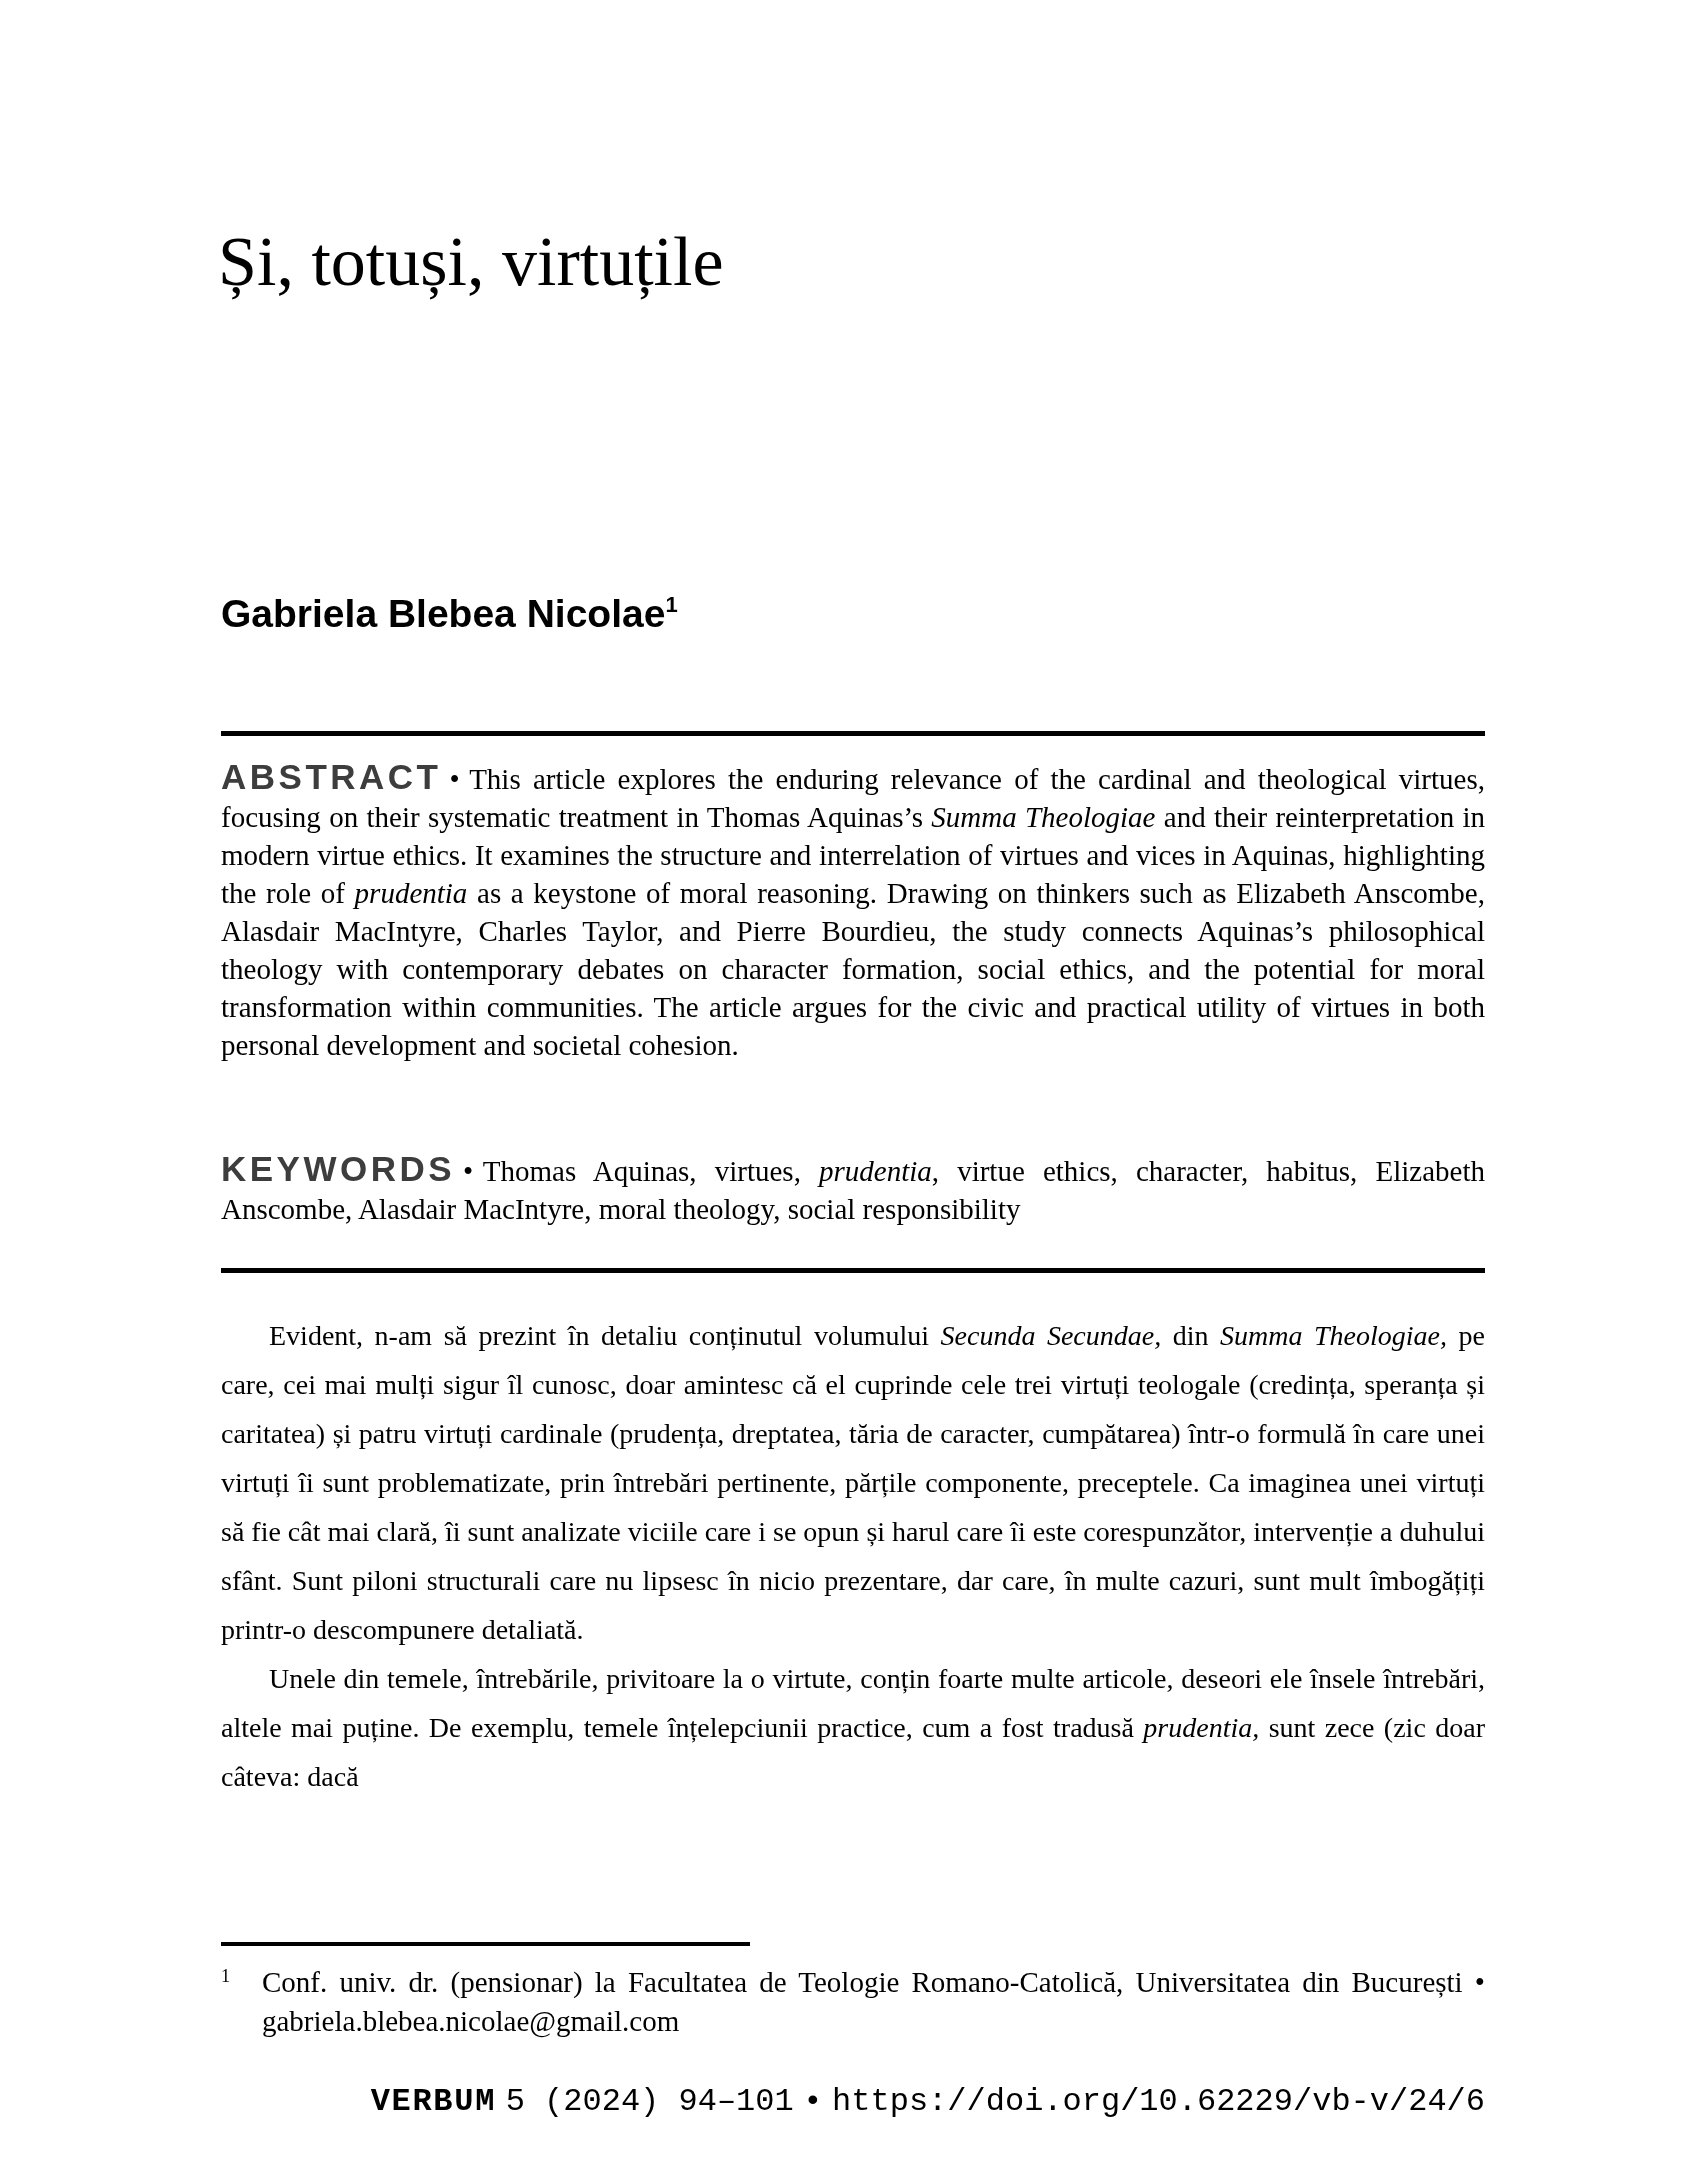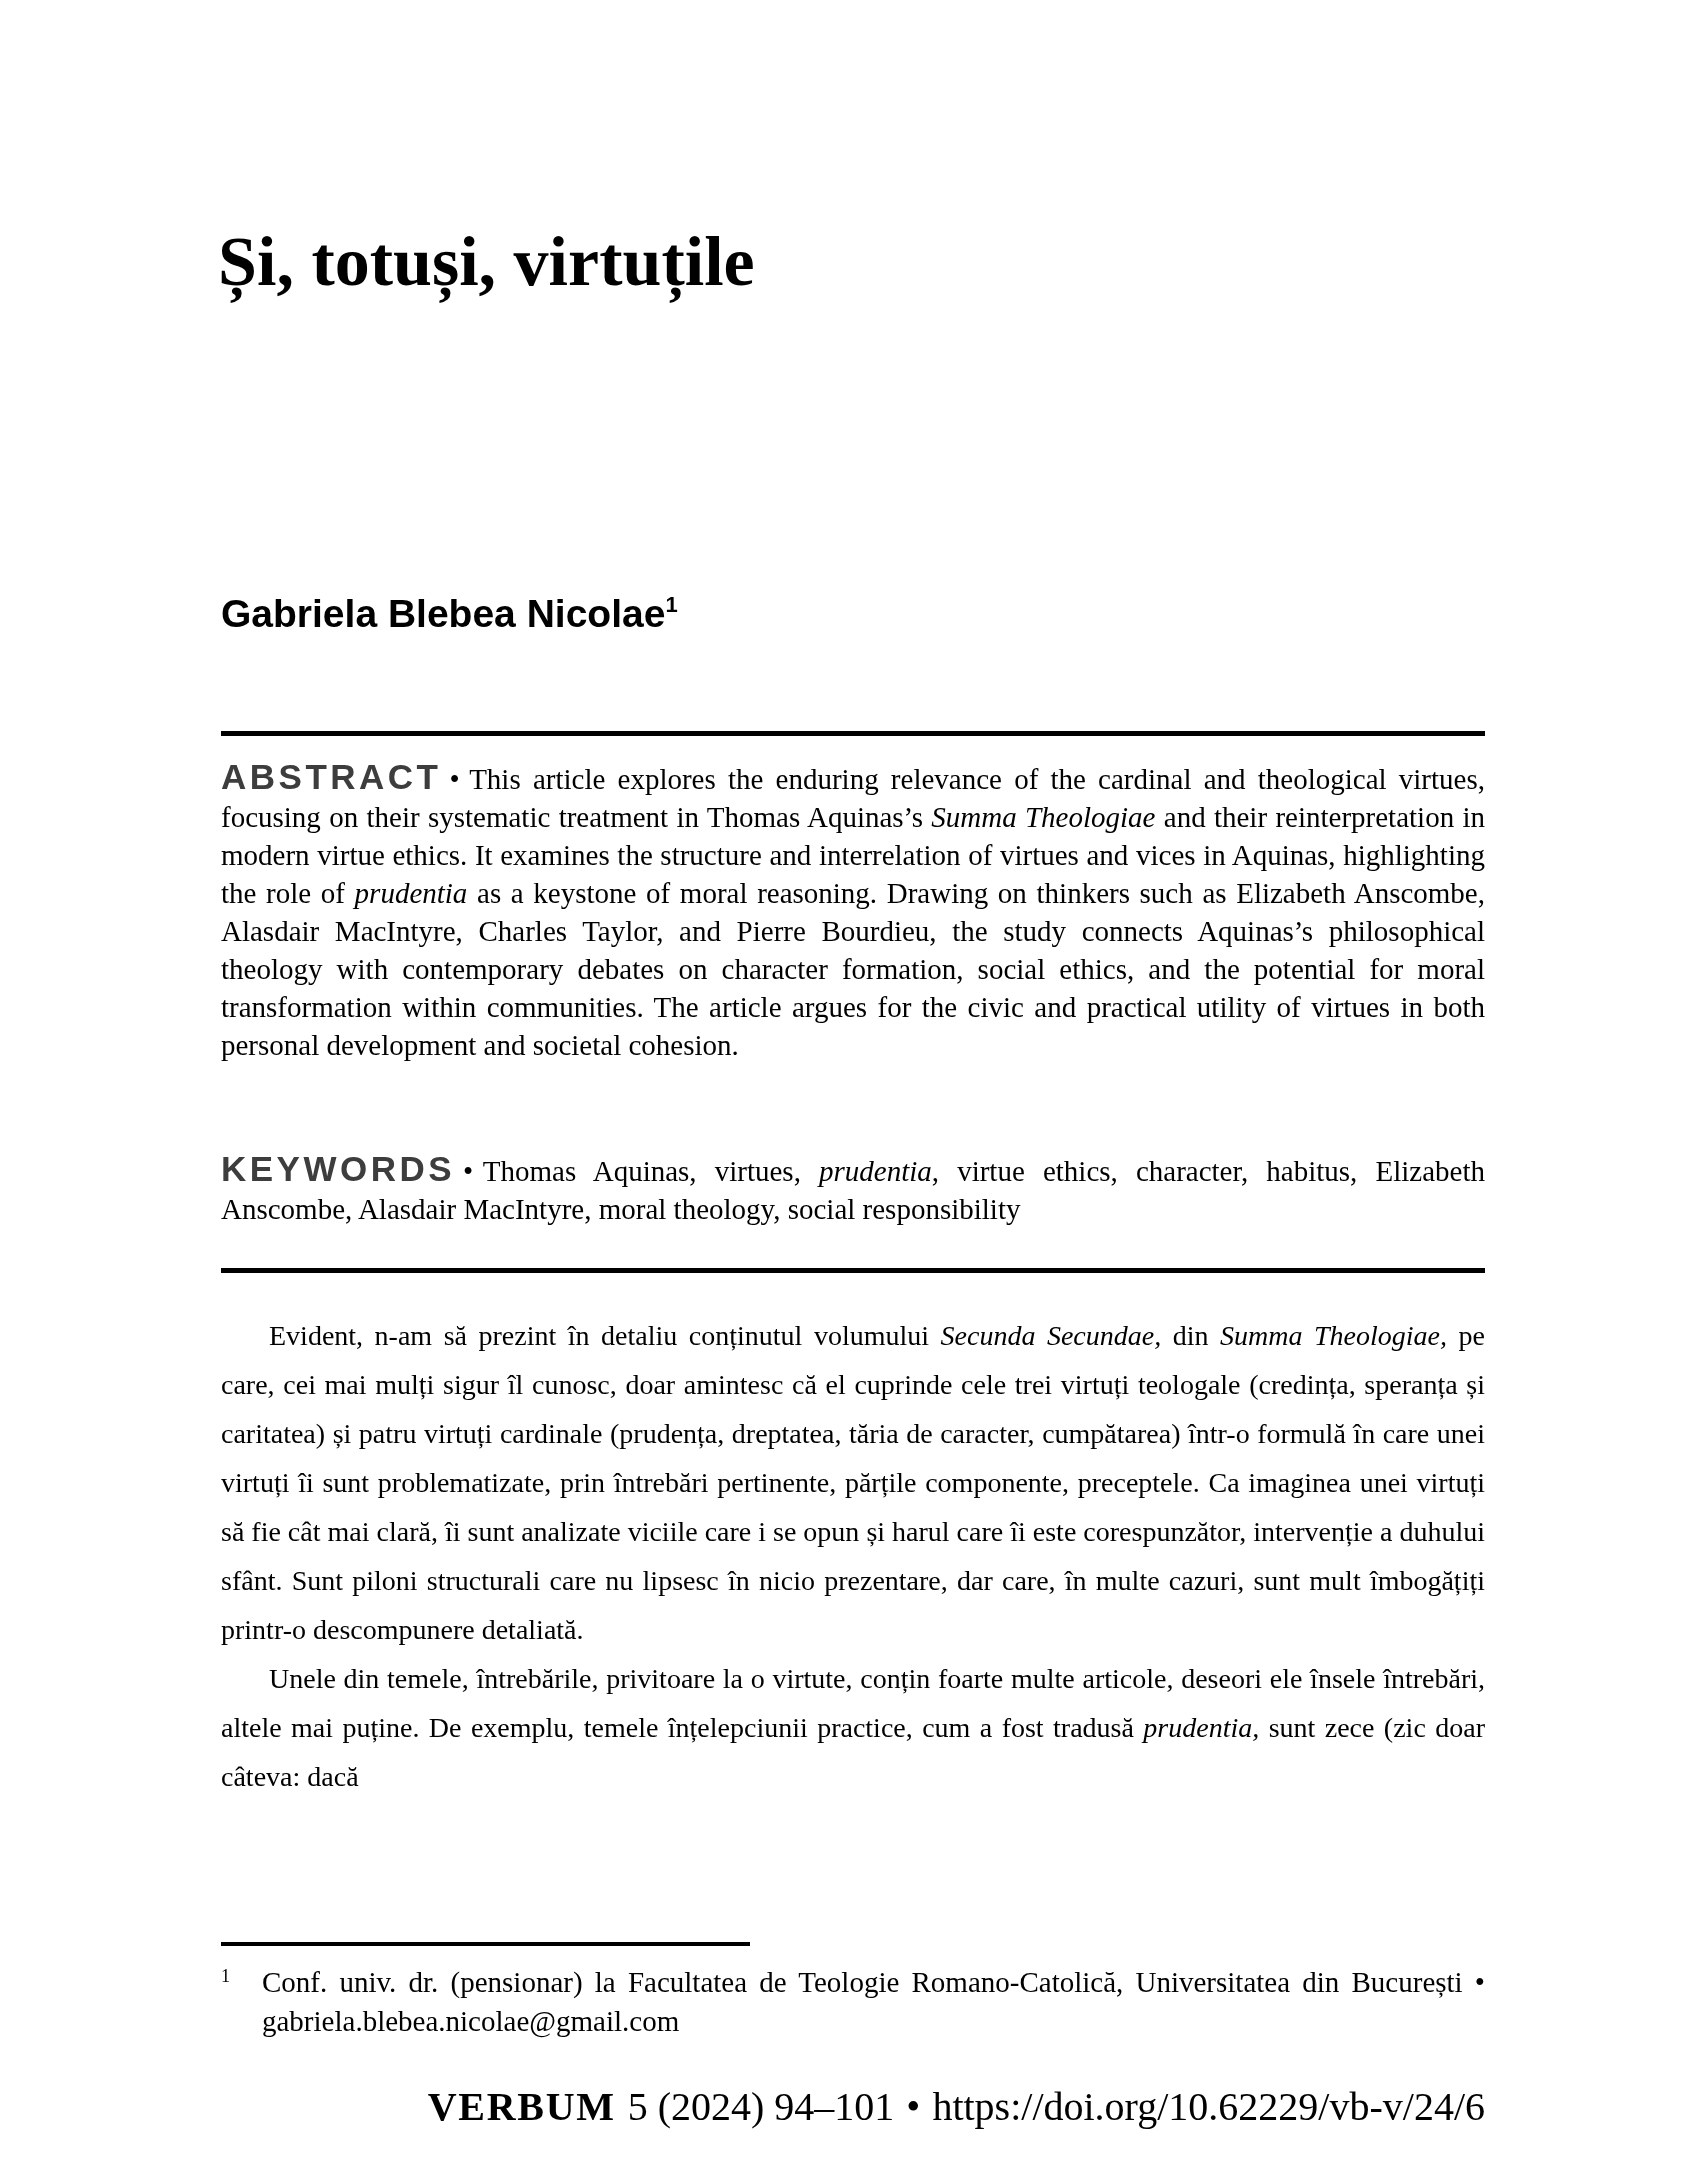--- a/index.html
+++ b/index.html
@@ -16,21 +16,21 @@
     background:var(--background);
     color:var(--text);
     font-family:"Liberation Serif","DejaVu Serif",serif;
     overflow:hidden;
   }
   .abs{position:absolute;}
 
   .title{
     left:218px; top:218px; width:1310px;
     font-size:70px; line-height:87px;
-    font-weight:700; color:var(--text);
+    font-weight:400; color:var(--text);
   }
 
   .author{
     left:221px; top:594px; width:1264px;
     font-family:Liberation Sans, sans-serif;
     font-weight:bold; font-size:39px; line-height:1;
     color:var(--text);
   }
   .author sup{
     font-size:22px; line-height:0; vertical-align:15px;
@@ -77,22 +77,22 @@
   .fn-marker{
     display:inline-block; width:41px;
     font-size:18.3px; line-height:1;
     vertical-align:10.5px;
     text-indent:0;
   }
 
   .footer{
     left:221px; top:2083px; width:1264px;
     text-align:right;
-    font-family:Liberation Serif, serif;
-    font-size:40px; line-height:1.2;
+    font-family:Liberation Mono, monospace;
+    font-size:32px; line-height:1.2;
     color:var(--text);
   }
   .footer .journal{font-weight:bold; letter-spacing:1.7px;}
   .footer .part{margin-left:0.30em;}
   i{font-style:italic;}
 </style>
 </head>
 <body>
 
 <div id="page">

